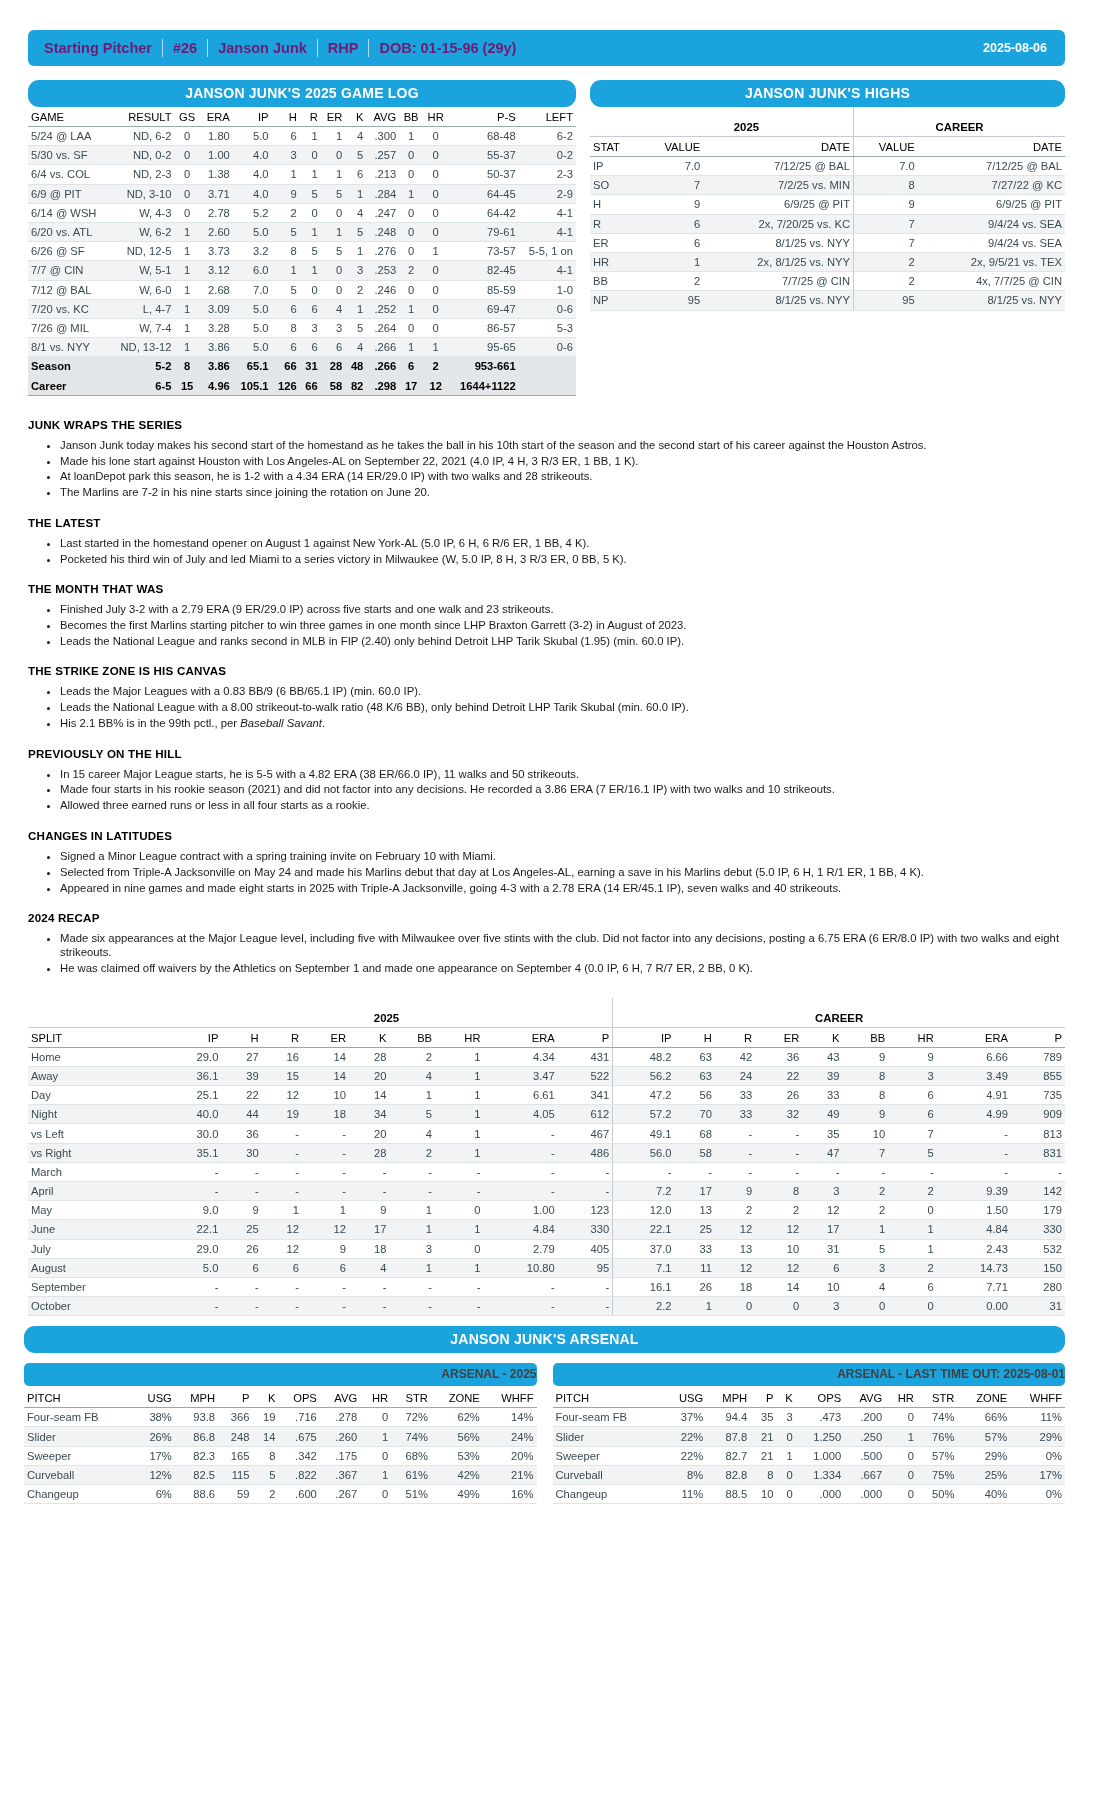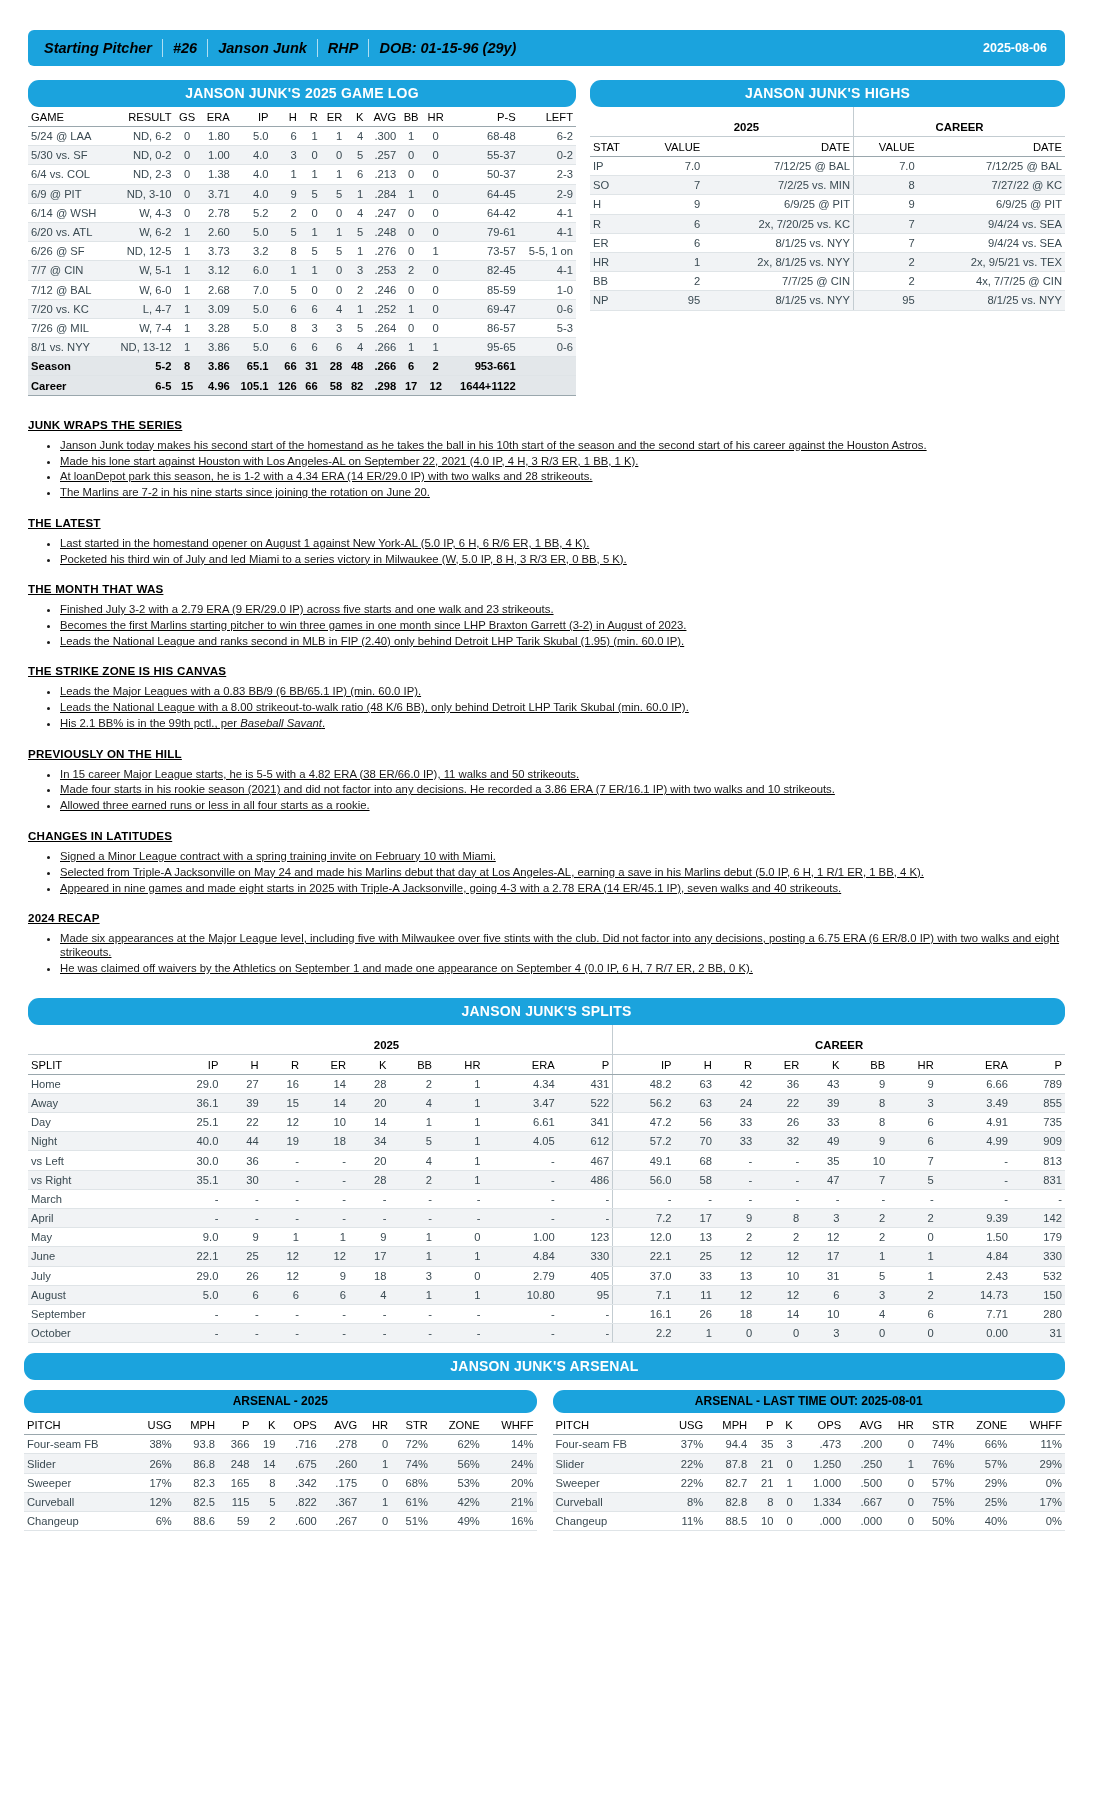--- a/index.html
+++ b/index.html
@@ -18,21 +18,21 @@
     margin:30px 28px 0 28px;
     background:#1ba3dd;
     border-radius:6px;
     height:36px;
     display:flex;
     align-items:center;
     justify-content:space-between;
     padding:0 14px;
     box-sizing:border-box;
   }
-  .hdr-left{display:flex;align-items:center;color:#000000;font-weight:bold;font-size:14.5px;font-style:italic;}
+  .hdr-left{display:flex;align-items:center;color:#701a75;font-weight:bold;font-size:14.5px;}
   .hdr-left .seg{padding:0 10px;}
   .hdr-left .seg:first-child{padding-left:2px;}
   .hdr-left .divider{width:1px;height:18px;background:rgba(255,255,255,.65);}
   .hdr-right{color:#fff;font-weight:bold;font-size:12.5px;padding-right:4px;}
 
   
   .panel-title{
     background:#1ba3dd;
     color:#fff;
     font-weight:bold;
@@ -69,38 +69,38 @@
   .col-log{width:548px;flex:0 0 548px;}
   .col-high{flex:1 1 auto;}
 
   .subhdr td{
     font-weight:bold;text-align:center;color:#000;font-size:11.4px;
     border-bottom:1px solid #c3ccd1;padding:14px 0 3px 0;background:#fff;
   }
   .vline{border-left:1px solid #c3ccd1;}
 
   
-  .notes{margin:22px 28px 0 28px;text-decoration:underline;}
+  .notes{margin:22px 28px 0 28px;}
   .note-h{font-size:11.6px;font-weight:bold;color:#000;margin:16px 0 7px 0;letter-spacing:.2px;}
   .note-h:first-child{margin-top:0;}
   .notes ul{margin:0 0 0 6px;padding:0 0 0 26px;}
   .notes li{
     font-size:11.3px;line-height:14.4px;color:#1a1a1a;margin-bottom:1.5px;
   }
   .notes li::marker{font-size:11px;}
   em{font-style:italic;}
 
   
   .splits-wrap{margin:22px 28px 0 28px;}
   .arsenal-wrap{margin:0 28px 0 24px;}
   .ars-row{display:flex;gap:16px;margin-top:10px;}
   .ars-col{flex:1 1 0;}
   .ars-title{
-    background:#1ba3dd;color:#000000;font-weight:bold;text-align:center;
-    border-radius:11px;font-size:12px;padding:4px 0 5px 0;margin-bottom:2px;
+    background:#1ba3dd;color:#404040;font-weight:bold;text-align:right;
+    border-radius:5px;font-size:12px;padding:4px 0 5px 0;margin-bottom:2px;
   }
   .spacer{height:10px;}
 </style>
 </head>
 <body>
 
 <div class="page">
 
   <div class="hdr">
     <div class="hdr-left">
@@ -486,21 +486,20 @@
         <li>Appeared in nine games and made eight starts in 2025 with Triple-A Jacksonville, going 4-3 with a 2.78 ERA (14 ER/45.1 IP), seven walks and 40 strikeouts.</li>
       </ul>
       <div class="note-h">2024 RECAP</div>
       <ul>
         <li>Made six appearances at the Major League level, including five with Milwaukee over five stints with the club. Did not factor into any decisions, posting a 6.75 ERA (6 ER/8.0 IP) with two walks and eight strikeouts.</li>
         <li>He was claimed off waivers by the Athletics on September 1 and made one appearance on September 4 (0.0 IP, 6 H, 7 R/7 ER, 2 BB, 0 K).</li>
       </ul>
     </div>
 
   <div class="splits-wrap">
-    <div class="panel-title">JANSON JUNK'S SPLITS</div>
     <table class="stat">
       <thead>
         <tr class="subhdr">
           <td></td>
           <td colspan="9">2025</td>
           <td colspan="9" class="vline">CAREER</td>
         </tr>
         <tr id="sp-head">
             <th class="l">SPLIT</th>
             <th class="r">IP</th>

